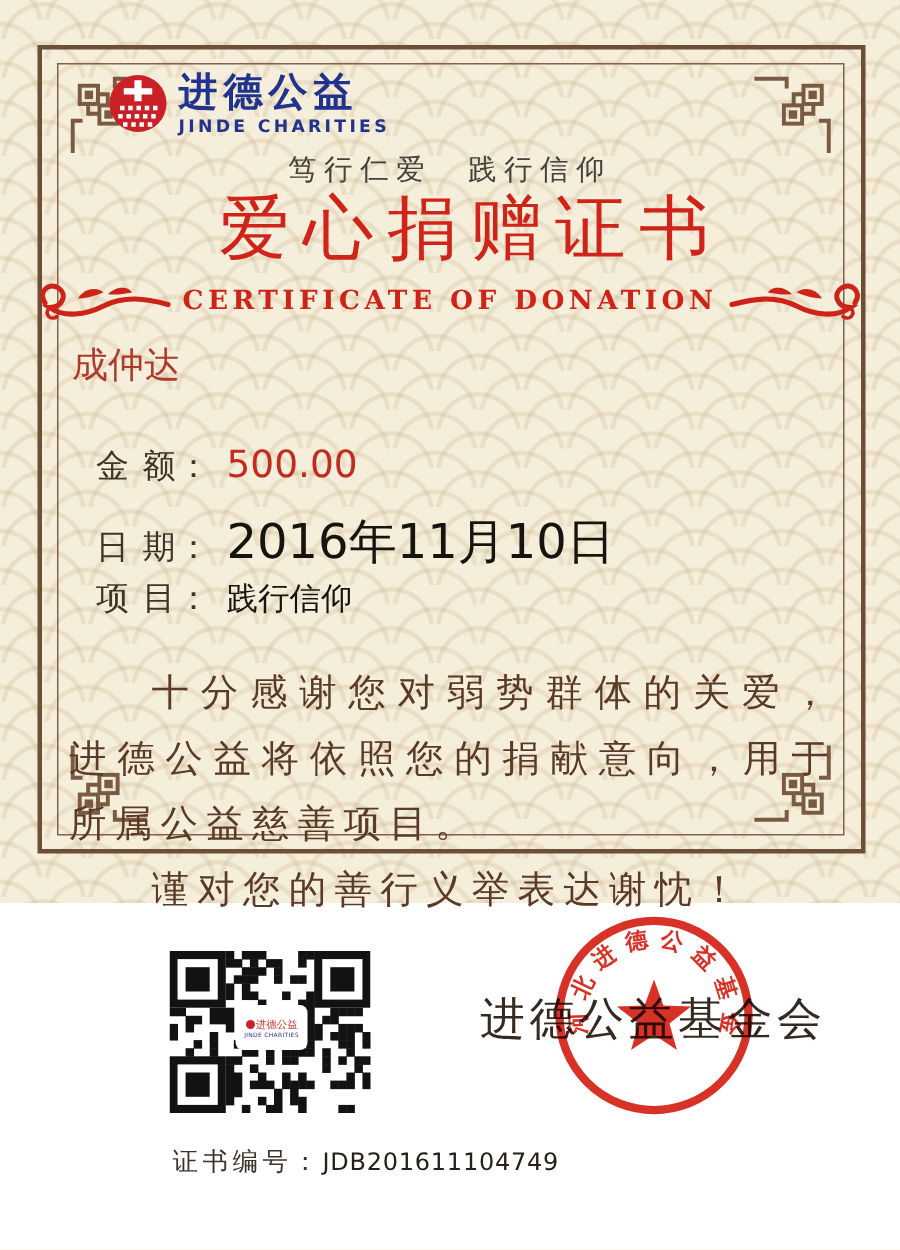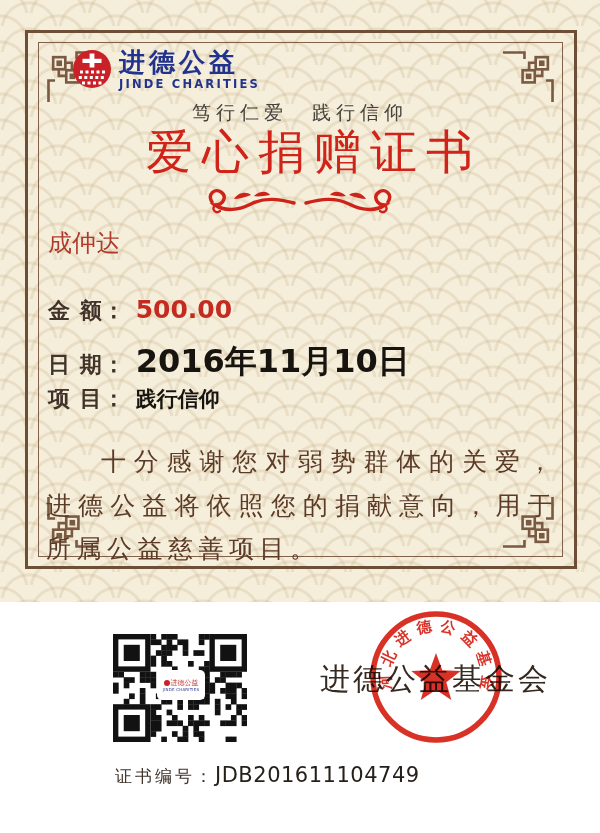--- a/index.html
+++ b/index.html
@@ -29,21 +29,21 @@
   .tagline{position:absolute;left:0;top:100px;width:100%;text-align:center;
     font-family:"DejaVu Serif","Liberation Serif",serif;font-size:19px;color:#45413b;letter-spacing:5px;}
   .title{position:absolute;left:0;top:121px;width:100%;text-align:center;
     font-family:"DejaVu Serif","Liberation Serif",serif;font-size:47px;font-weight:normal;color:#d0241a;letter-spacing:9px;margin-left:14px;}
   .subtitle-row{position:absolute;left:0;top:186px;width:100%;display:flex;justify-content:center;align-items:center;gap:8px;}
   .subtitle{font-family:"DejaVu Serif","Liberation Serif",serif;font-size:17.5px;font-weight:bold;color:#cf2318;letter-spacing:3px;}
   .flourish{width:96px;height:30px;}
   .flourish.right{transform:scaleX(-1);}
 
   .name{position:absolute;left:48px;top:227px;font-size:24px;color:#ae3a2c;}
-  .field-row{position:absolute;left:48px;display:flex;align-items:baseline;font-weight:bold;}
+  .field-row{position:absolute;left:64px;display:flex;align-items:baseline;}
   .field-label{font-family:"DejaVu Serif","Liberation Serif",serif;font-size:22px;color:#42332a;letter-spacing:1px;margin-right:10px;}
   .row-amount{top:295px;}
   .row-date{top:340px;}
   .row-project{top:384px;align-items:center;}
   .val-amount{font-size:25px;color:#c32a20;}
   .val-date{font-size:32px;color:#17140f;}
   .val-project{font-size:21px;color:#17140f;}
 
   .body-block{position:absolute;left:46px;top:440px;width:512px;
     font-family:"DejaVu Serif","Liberation Serif",serif;font-size:25px;color:#5b3a27;
@@ -57,21 +57,21 @@
   .qr-center .cn{font-size:7px;color:#c23a33;line-height:8px;white-space:nowrap;}
   .qr-center .en{font-size:4px;color:#22338e;line-height:5px;white-space:nowrap;letter-spacing:0.2px;}
   .qr-dot{display:inline-block;width:6px;height:6px;border-radius:50%;background:#c92127;vertical-align:middle;margin-right:1px;}
 
   .foundation{position:absolute;left:320px;top:659px;font-family:"DejaVu Serif","Liberation Serif",serif;
     font-size:30px;color:#362a20;letter-spacing:3px;}
   .seal{position:absolute;left:366px;top:607px;width:140px;height:140px;mix-blend-mode:multiply;opacity:0.96;}
 
   .certno-row{position:absolute;left:115px;top:763px;display:flex;align-items:baseline;}
   .certno-label{font-family:"DejaVu Serif","Liberation Serif",serif;font-size:17px;color:#3d3128;letter-spacing:3px;text-align:center;}
-  .certno-value{font-size:21px;color:#262019;letter-spacing:0.5px;text-align:right;}
+  .certno-value{font-size:16px;color:#262019;letter-spacing:0.5px;text-align:right;}
 </style>
 </head>
 <body>
 
 <div class="cert">
 
   <div class="frame-outer"></div>
   <div class="frame-inner"></div>
 
   <svg class="corner tl" viewBox="0 0 62 62">
@@ -150,20 +150,21 @@
   <div class="tagline">笃行仁爱　践行信仰</div>
   <div class="title">爱心捐赠证书</div>
 
   <div class="subtitle-row">
     <svg class="flourish" viewBox="0 0 96 30">
       <path d="M12 16 C7 8 15 2 21 6 C27 10 24 19 15 19 C25 26 39 24 51 18 C65 11 79 13 94 17" fill="none" stroke="#ce2318" stroke-width="3.4" stroke-linecap="round"></path>
       <path d="M34 13 C38 6 47 5 51 9 C46 11 39 13 34 13 Z" fill="#ce2318"></path>
       <path d="M54 10 C60 4 68 5 70 9 C64 10 58 11 54 10 Z" fill="#ce2318"></path>
       <path d="M15 19 C11 24 16 28 20 25" fill="none" stroke="#ce2318" stroke-width="2.4" stroke-linecap="round"></path>
     </svg>
+    <div class="subtitle">CERTIFICATE OF DONATION</div>
     <svg class="flourish right" viewBox="0 0 96 30">
       <path d="M12 16 C7 8 15 2 21 6 C27 10 24 19 15 19 C25 26 39 24 51 18 C65 11 79 13 94 17" fill="none" stroke="#ce2318" stroke-width="3.4" stroke-linecap="round"></path>
       <path d="M34 13 C38 6 47 5 51 9 C46 11 39 13 34 13 Z" fill="#ce2318"></path>
       <path d="M54 10 C60 4 68 5 70 9 C64 10 58 11 54 10 Z" fill="#ce2318"></path>
       <path d="M15 19 C11 24 16 28 20 25" fill="none" stroke="#ce2318" stroke-width="2.4" stroke-linecap="round"></path>
     </svg>
   </div>
 
   <div class="name">成仲达</div>
 
@@ -175,20 +176,21 @@
     <span class="field-label">日 期：</span>
     <span class="val-date">2016年11月10日</span>
   </div>
   <div class="field-row row-project">
     <span class="field-label">项 目：</span>
     <span class="val-project">践行信仰</span>
   </div>
 
   <div class="body-block">
     <p>十分感谢您对弱势群体的关爱，进德公益将依照您的捐献意向，用于所属公益慈善项目。</p>
+    <p>谨对您的善行义举表达谢忱！</p>
   </div>
 
   <div class="qr-box">
     <svg width="134" height="108">
         <rect x="0" y="37.800000000000004" width="5.66" height="5.7" fill="#121212"></rect>
         <rect x="0" y="48.6" width="5.66" height="5.7" fill="#121212"></rect>
         <rect x="0" y="54" width="5.66" height="5.7" fill="#121212"></rect>
         <rect x="5.36" y="37.800000000000004" width="5.66" height="5.7" fill="#121212"></rect>
         <rect x="10.72" y="43.2" width="5.66" height="5.7" fill="#121212"></rect>
         <rect x="10.72" y="48.6" width="5.66" height="5.7" fill="#121212"></rect>

